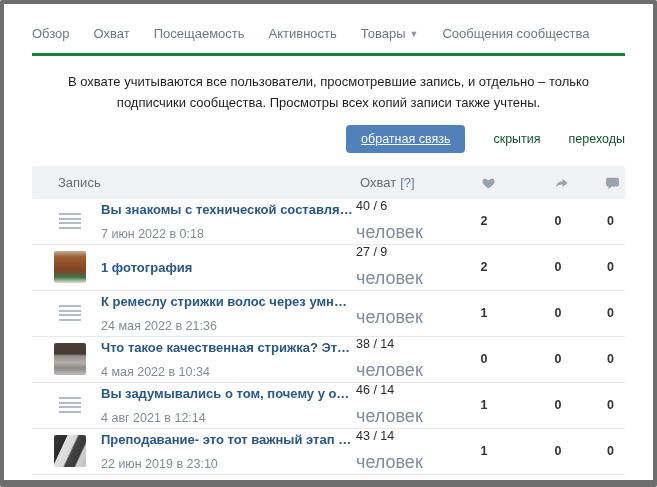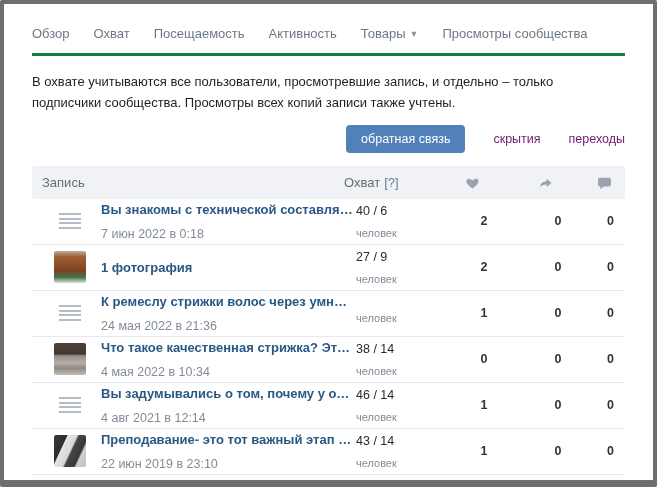--- a/index.html
+++ b/index.html
@@ -29,44 +29,45 @@
     content:""; position:absolute; left:0; right:0; bottom:-13px;
     height:2px; background:#4c5d73;
   }
   .chev { display:none; font-size:9px; color:#8f99a5; margin-left:4px; vertical-align:1px; }
 
   
   .notice {
     margin-top:16px;
     font-size:13px; line-height:1.6; color:#1f1f1f;
     max-width:600px;
+    text-align:center;
   }
 
   
   .filters {
     margin-top:11px;
     display:flex; justify-content:flex-end; align-items:center; gap:28px;
     font-size:12.5px;
   }
   .btn-primary {
     background:#5181b8; color:#fff;
     padding:7px 15px; border-radius:4px; border:none;
-    font-size:12.5px; font-family:inherit; cursor:pointer;
-  }
-  .link-btn { color:#701a75; cursor:pointer; background:none; border:none; font-size:12.5px; font-family:inherit; }
+    font-size:12.5px; font-family:inherit; cursor:pointer;text-decoration:underline;
+  }
+  .link-btn { color:#14532d; cursor:pointer; background:none; border:none; font-size:12.5px; font-family:inherit; }
 
   
   .table { margin-top:13px; }
   .thead {
     display:grid;
     grid-template-columns:302px 92px 72px 76px 1fr;
     align-items:center;
     background:#f0f2f5;
     height:33px;
-    padding-left:10px;
+    padding-left:26px;
     font-size:13px; color:#656d78;
     border-radius:2px;
   }
   .th-center { text-align:center; }
   .th-center svg { vertical-align:middle; }
   .reach-help { color:#657f99; margin-left:4px; cursor:pointer; }
 
   .row {
     display:grid;
     grid-template-columns:302px 92px 72px 76px 1fr;
@@ -96,37 +97,37 @@
                linear-gradient(180deg,#e6dcd4 0%,#efe9e3 70%,#fdfdfd 100%);
   }
   .post-text { min-width:0; }
   .post-title {
     color:#2a5885; font-weight:bold; font-size:13px;
     white-space:nowrap; overflow:hidden; text-overflow:ellipsis;
     cursor:pointer;
   }
   .post-date { color:#818c99; font-size:12.5px; margin-top:10px; }
   .reach-val { font-weight:normal; color:#2b2b2b; font-size:12.5px; }
-  .reach-unit { color:#818c99; font-size:11px; margin-top:9px; }
+  .reach-unit { color:#818c99; font-size:18px; margin-top:9px; }
   .count { text-align:center; font-weight:bold; color:#333; font-size:12.5px; }
   .hicon { fill:#99a2ad; }
 </style>
 </head>
 <body>
 
 <div class="frame">
   <div class="content">
 
     <nav class="tabbar" id="tabbar">
         <div class="tab"><span>Обзор</span></div>
         <div class="tab"><span>Охват</span></div>
         <div class="tab"><span>Посещаемость</span></div>
         <div class="tab"><span>Активность</span></div>
         <div class="tab"><span>Товары</span><span class="chev" style="display: inline;">▼</span></div>
-        <div class="tab"><span>Просмотры сообщества</span></div>
+        <div class="tab"><span>Сообщения сообщества</span></div>
         <div class="tab active"><span>Записи</span></div>
       </nav>
 
     <p class="notice">В охвате учитываются все пользователи, просмотревшие запись, и отдельно – только подписчики сообщества. Просмотры всех копий записи также учтены.</p>
 
     <div class="filters">
       <button class="btn-primary">обратная связь</button>
       <button class="link-btn">скрытия</button>
       <button class="link-btn">переходы</button>
     </div>

